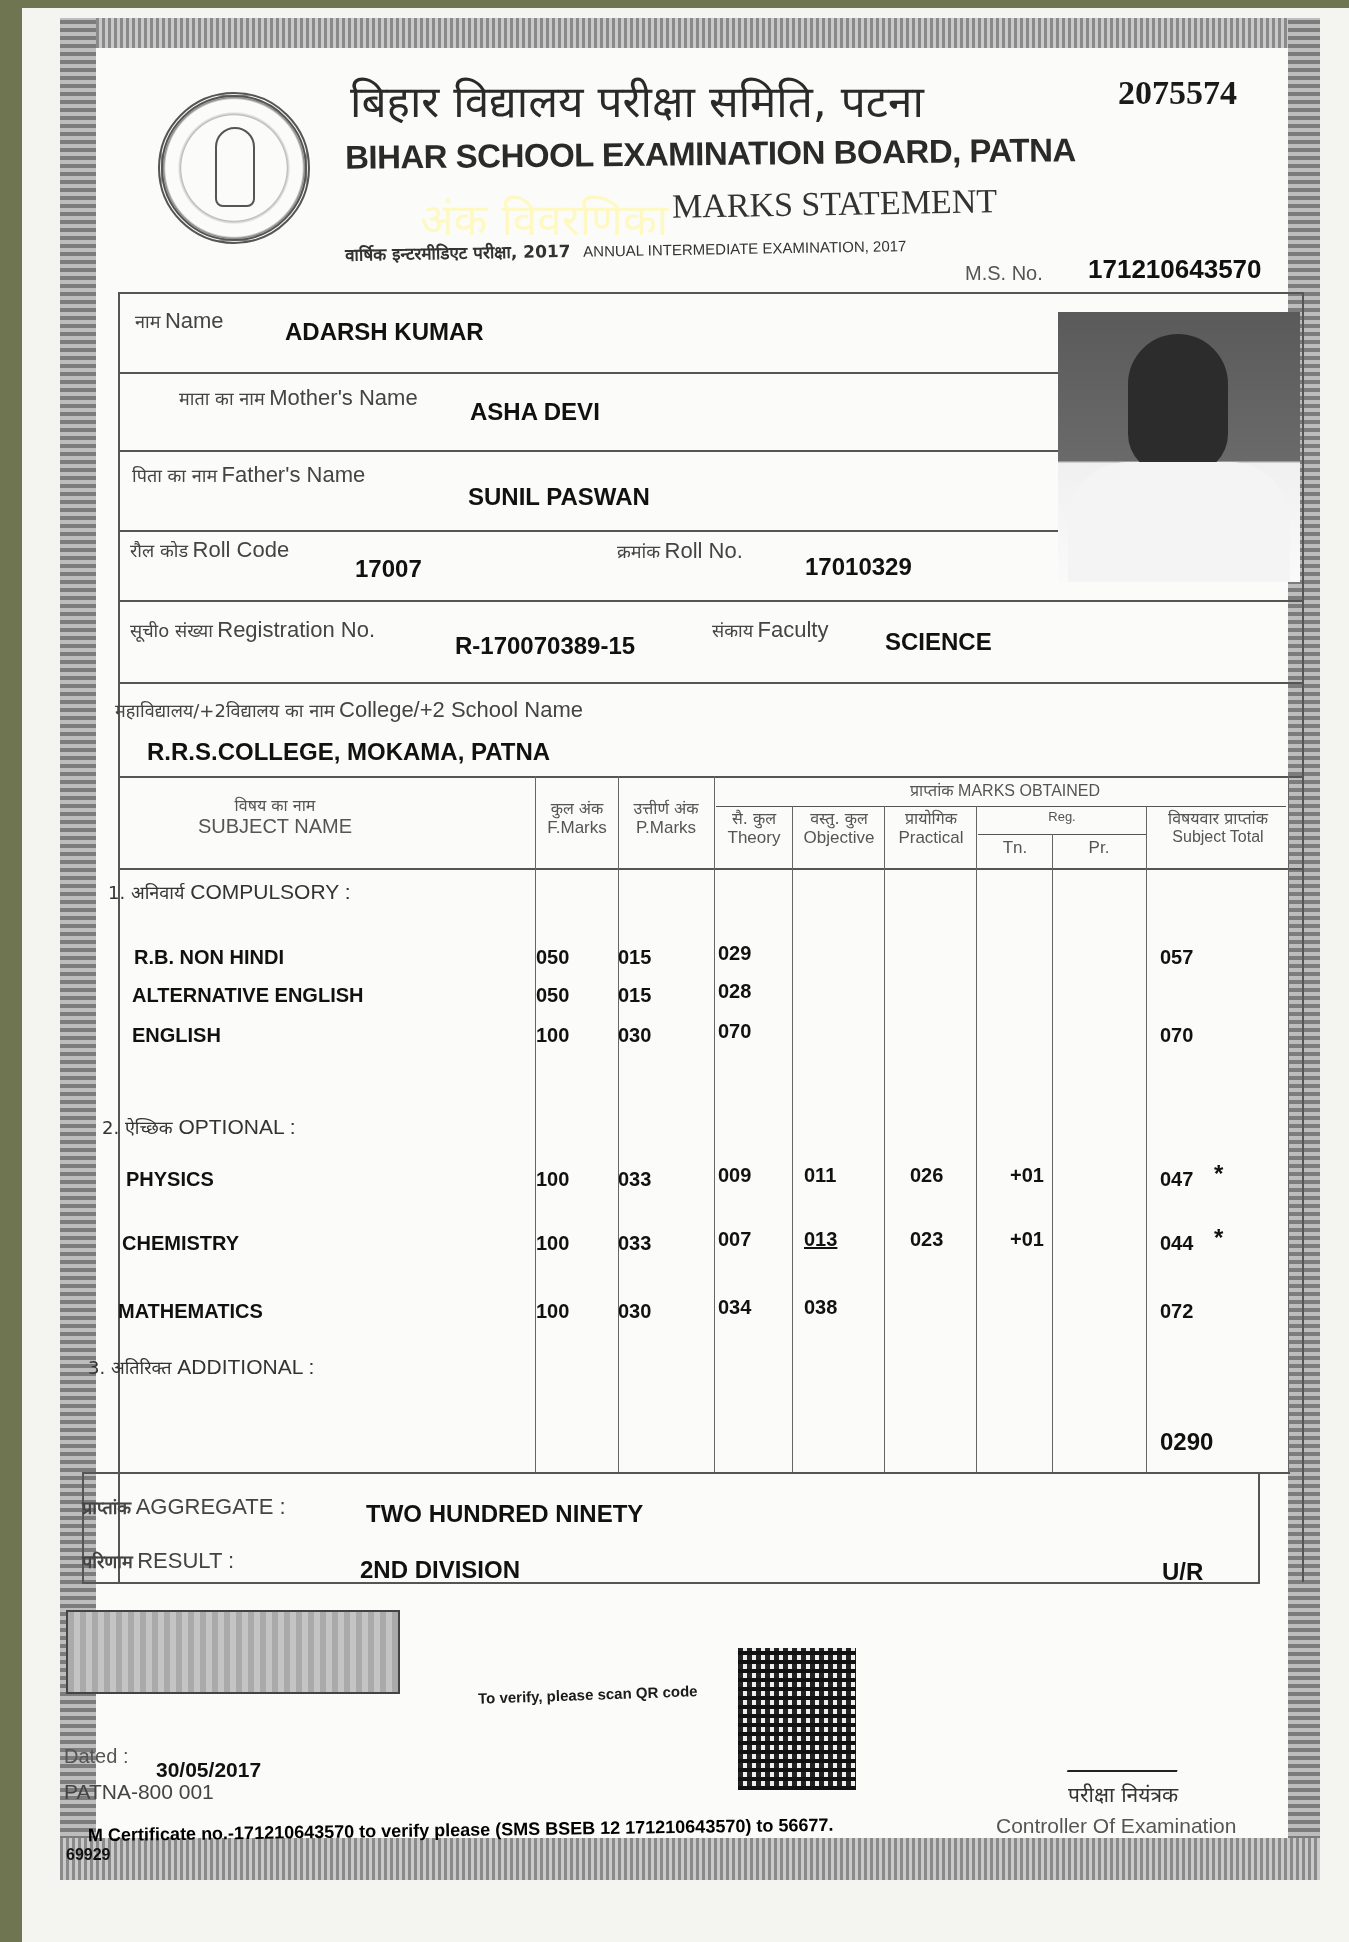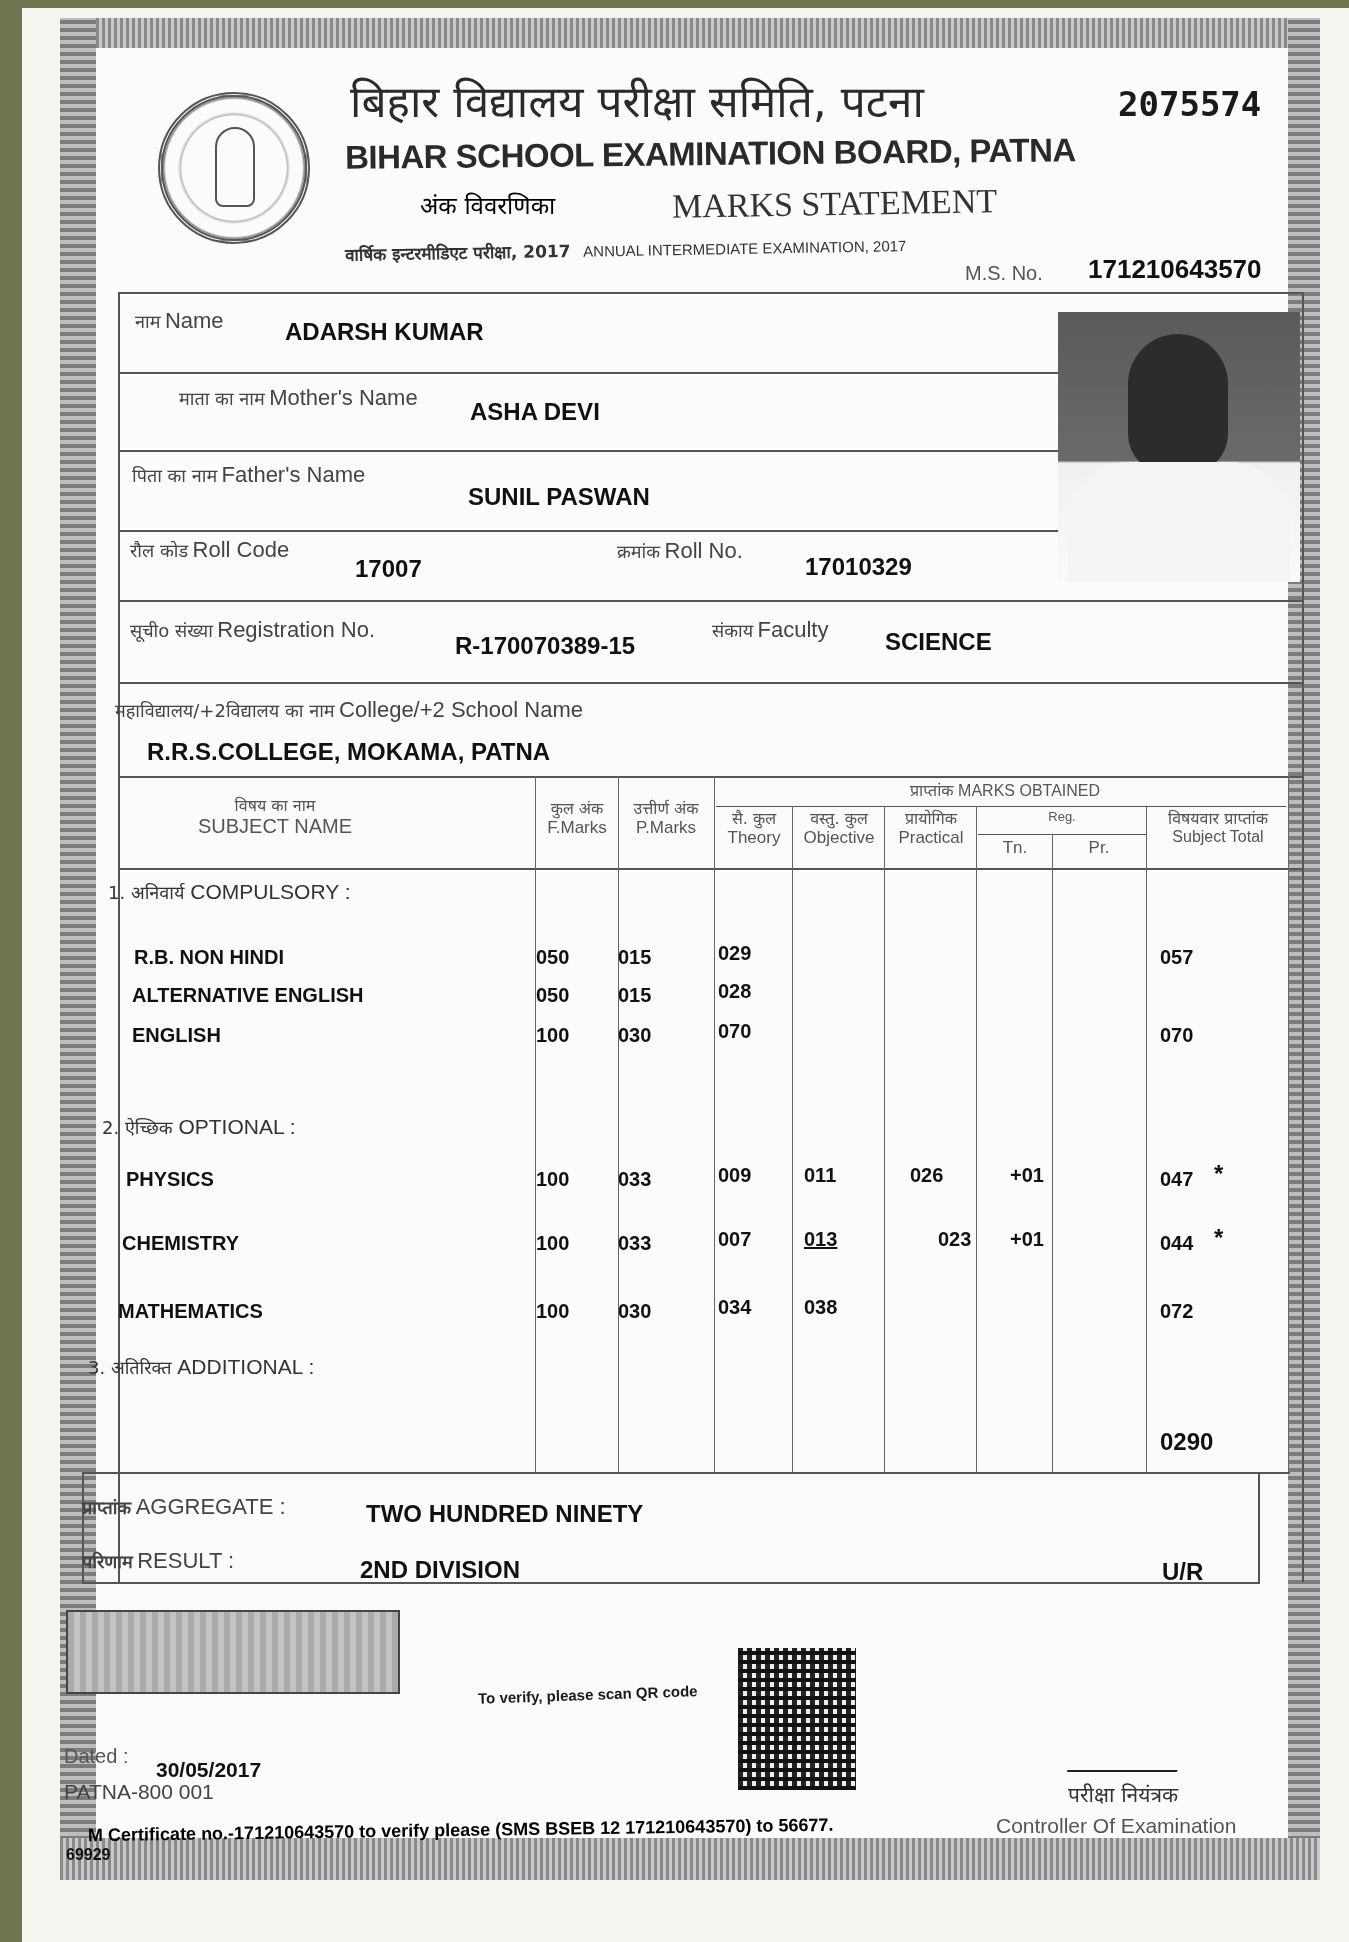--- a/index.html
+++ b/index.html
@@ -36,21 +36,21 @@
     background: radial-gradient(circle, #fbfbf9 52%, #bbb 53%, #fbfbf9 56%, #fbfbf9 68%, #888 70%, #fbfbf9 72%);
   }
   .seal-figure {
     position:absolute; left:52px; top:30px; width:40px; height:80px;
     border:2px solid #555; border-radius:20px 20px 8px 8px; box-sizing:border-box;
   }
   .hi-title { font-family:"DejaVu Sans", sans-serif; font-size:44px; color:#2a2a2a; }
   .en-title { font-size:33px; font-weight:bold; color:#2a2a2a; letter-spacing:-0.5px; }
   .serial { font-family:"DejaVu Sans Mono", monospace; font-weight:bold; font-size:34px; color:#1a1a1a; }
   .ms-title { font-family:"Liberation Serif", serif; font-size:34px; color:#333; }
-  .hi-ms { font-family:"DejaVu Sans", sans-serif; font-size:24px; color:#000000; }
+  .hi-ms { font-family:"DejaVu Sans", sans-serif; font-size:44px; color:#fef9c3; }
   .exam-line { font-size:17px; color:#333; }
   .label { font-size:22px; color:#444; }
   .label-hi { font-family:"DejaVu Sans", sans-serif; font-size:18px; color:#444; }
   .val { font-size:24px; font-weight:bold; color:#111; }
   .hline { position:absolute; height:2px; background:#555; }
   .vline { position:absolute; width:1px; background:#666; }
   .photo {
     position:absolute; left:1058px; top:312px; width:242px; height:270px;
     background: linear-gradient(180deg, #5a5a5a 0%, #6a6a6a 55%, #f0f0f0 56%, #fafafa 100%);
   }
@@ -93,21 +93,21 @@
 <div class="paper"></div>
 <div class="frame"></div>
 <div class="frame-side-l"></div>
 <div class="frame-side-r"></div>
 <div class="inner"></div>
 
 <div class="seal">
     <div class="seal-figure"></div>
   </div>
 <div class="abs hi-title" style="left:350px;top:70px;">बिहार विद्यालय परीक्षा समिति, पटना</div>
-<div class="abs serial" style="left:1118px;top:84px;">2075574</div>
+<div class="abs serial" style="left:1118px;top:74px;font-family:Liberation Serif, serif;">2075574</div>
 <div class="abs en-title" style="left:345px;top:135px;transform:rotate(-0.6deg);">BIHAR SCHOOL EXAMINATION BOARD, PATNA</div>
 <div class="abs hi-ms" style="left:420px;top:188px;">अंक विवरणिका</div>
 <div class="abs ms-title" style="left:672px;top:185px;transform:rotate(-1deg);">MARKS STATEMENT</div>
 <div class="abs exam-line" style="left:345px;top:238px;transform:rotate(-1deg);">
   <span style="font-family:'DejaVu Sans',sans-serif;font-size:17px;font-weight:bold;">वार्षिक इन्टरमीडिएट परीक्षा, 2017</span>
   <span style="font-size:15px;margin-left:8px;">ANNUAL INTERMEDIATE EXAMINATION, 2017</span>
 </div>
 <div class="abs" style="left:965px;top:262px;font-size:20px;color:#555;">M.S. No.</div>
 <div class="abs val" style="left:1088px;top:254px;font-size:26px;">171210643570</div>
 
@@ -282,21 +282,21 @@
       <div class="abs cell" style="left: 1080px; top: 1168px;"></div>
       <div class="abs cell" style="left: 1160px; top: 1168px;">047</div>
       <div class="abs cell" style="left: 1214px; top: 1160px; font-size: 24px;">*</div>
     </div>
     <div>
       <div class="abs cell" style="left: 122px; top: 1232px;">CHEMISTRY</div>
       <div class="abs cell" style="left: 536px; top: 1232px;">100</div>
       <div class="abs cell" style="left: 618px; top: 1232px;">033</div>
       <div class="abs cell" style="left: 718px; top: 1228px;">007</div>
       <div class="abs cell" style="left: 804px; top: 1228px; text-decoration: underline;">013</div>
-      <div class="abs cell" style="left: 938px; top: 1228px;">023</div>
+      <div class="abs cell" style="left: 910px; top: 1228px;">023</div>
       <div class="abs cell" style="left: 1010px; top: 1228px;">+01</div>
       <div class="abs cell" style="left: 1080px; top: 1232px;"></div>
       <div class="abs cell" style="left: 1160px; top: 1232px; text-align: center;">044</div>
       <div class="abs cell" style="left: 1214px; top: 1224px; font-size: 24px;">*</div>
     </div>
     <div>
       <div class="abs cell" style="left: 118px; top: 1300px;">MATHEMATICS</div>
       <div class="abs cell" style="left: 536px; top: 1300px;">100</div>
       <div class="abs cell" style="left: 618px; top: 1300px;">030</div>
       <div class="abs cell" style="left: 718px; top: 1296px;">034</div>

